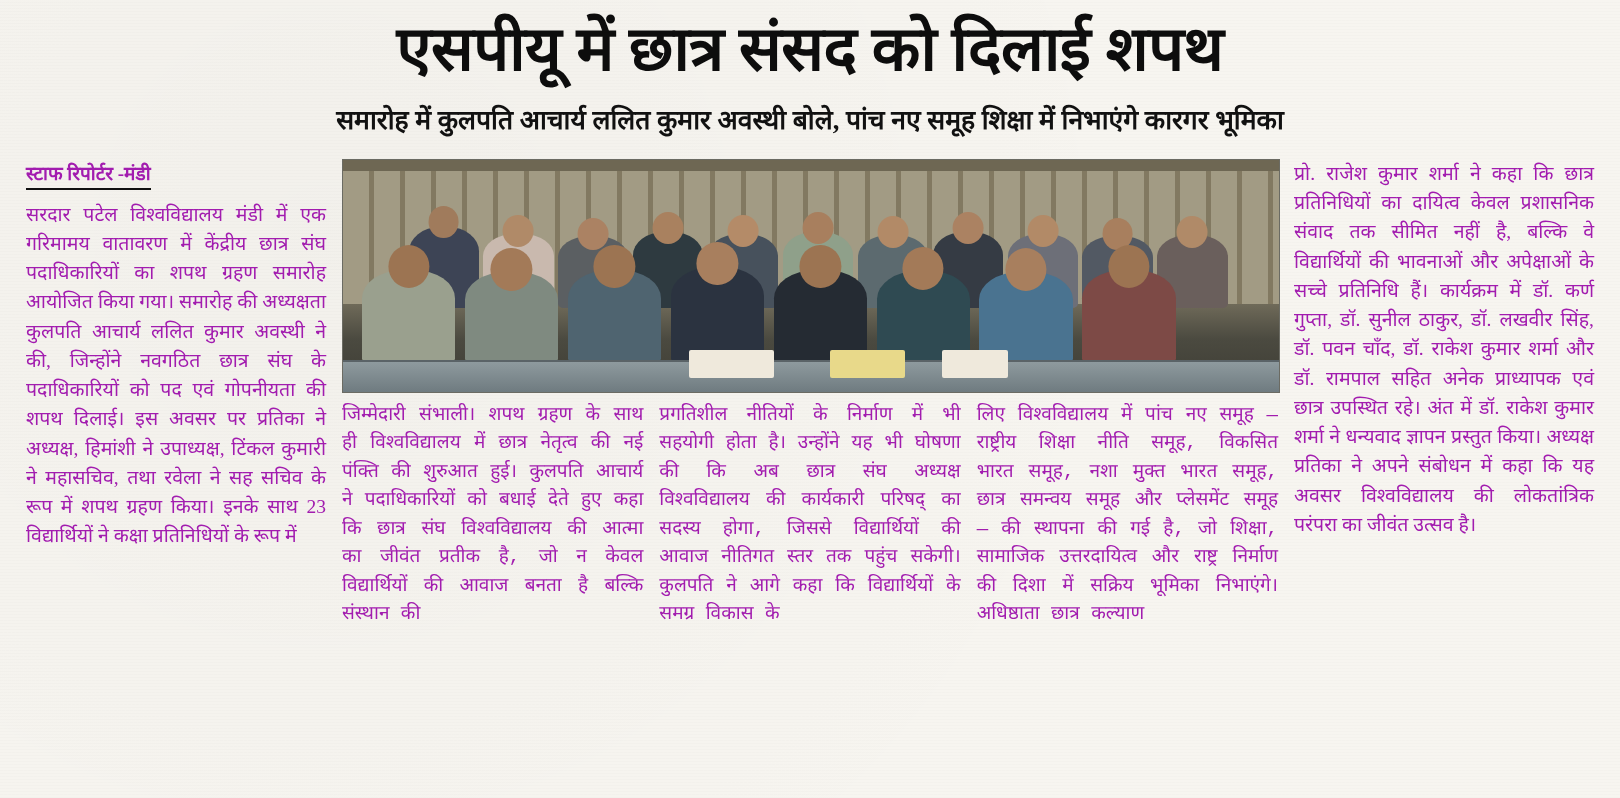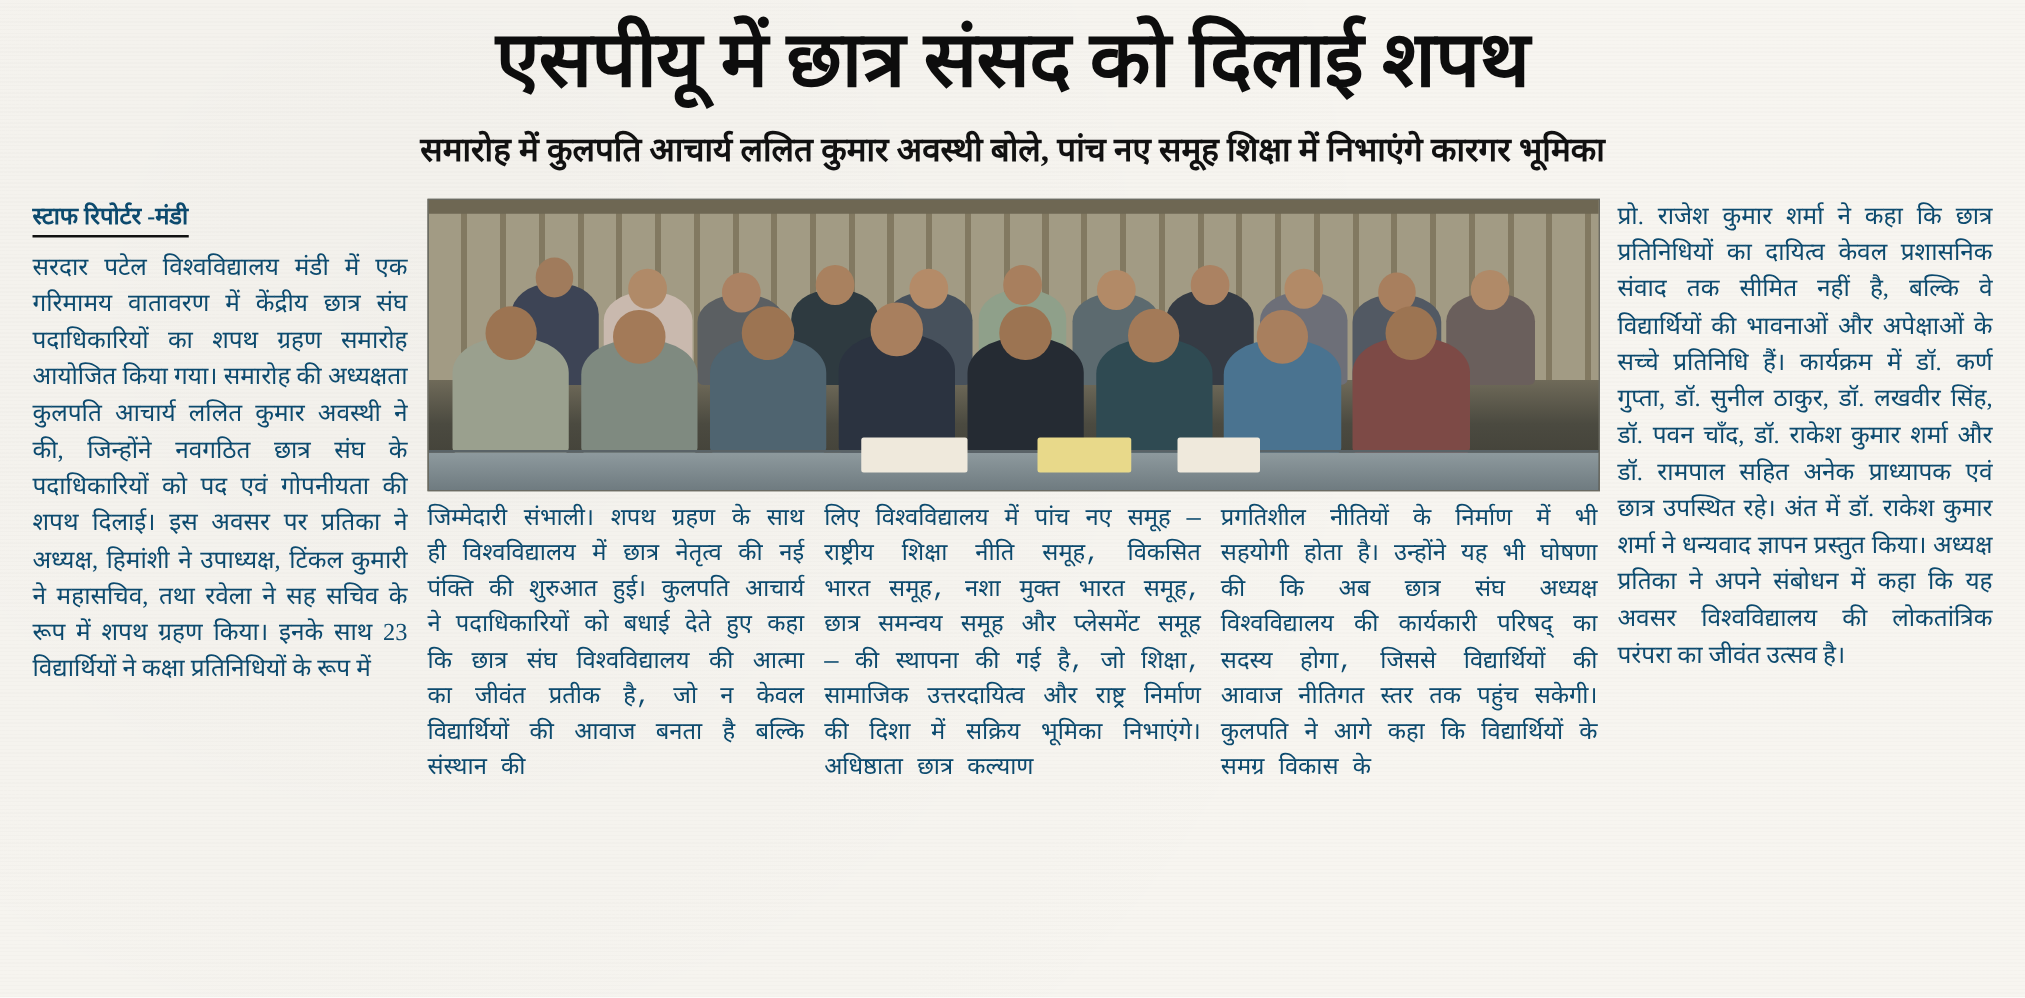--- a/index.html
+++ b/index.html
@@ -62,21 +62,21 @@
   .body-grid {
     position: relative;
     display: grid;
     grid-template-columns: 300px 1fr 300px;
     column-gap: 16px;
     margin-top: 12px;
   }
   .col {
     font-size: 19.5px;
     line-height: 1.5;
-    color: #0c4a6e;
+    color: #a21caf;
     text-align: justify;
     font-family: "Liberation Serif", serif;
   }
   .byline {
     font-weight: bold;
     font-size: 19px;
     border-bottom: 2px solid #111;
     display: inline-block;
     padding-bottom: 2px;
     margin-bottom: 10px;
@@ -248,24 +248,24 @@
           <div class="paper" style="left:64%; width:7%;"></div>
         </div>
 
       </div>
 
       <div class="mid-cols">
         <div class="col mid-col">
           <p>जिम्मेदारी संभाली। शपथ ग्रहण के साथ ही विश्वविद्यालय में छात्र नेतृत्व की नई पंक्ति की शुरुआत हुई। कुलपति आचार्य ने पदाधिकारियों को बधाई देते हुए कहा कि छात्र संघ विश्वविद्यालय की आत्मा का जीवंत प्रतीक है, जो न केवल विद्यार्थियों की आवाज बनता है बल्कि संस्थान की</p>
         </div>
         <div class="col mid-col">
+          <p>प्रगतिशील नीतियों के निर्माण में भी सहयोगी होता है। उन्होंने यह भी घोषणा की कि अब छात्र संघ अध्यक्ष विश्वविद्यालय की कार्यकारी परिषद् का सदस्य होगा, जिससे विद्यार्थियों की आवाज नीतिगत स्तर तक पहुंच सकेगी। कुलपति ने आगे कहा कि विद्यार्थियों के समग्र विकास के</p>
+        </div>
+        <div class="col mid-col">
           <p>लिए विश्वविद्यालय में पांच नए समूह — राष्ट्रीय शिक्षा नीति समूह, विकसित भारत समूह, नशा मुक्त भारत समूह, छात्र समन्वय समूह और प्लेसमेंट समूह — की स्थापना की गई है, जो शिक्षा, सामाजिक उत्तरदायित्व और राष्ट्र निर्माण की दिशा में सक्रिय भूमिका निभाएंगे। अधिष्ठाता छात्र कल्याण</p>
-        </div>
-        <div class="col mid-col">
-          <p>प्रगतिशील नीतियों के निर्माण में भी सहयोगी होता है। उन्होंने यह भी घोषणा की कि अब छात्र संघ अध्यक्ष विश्वविद्यालय की कार्यकारी परिषद् का सदस्य होगा, जिससे विद्यार्थियों की आवाज नीतिगत स्तर तक पहुंच सकेगी। कुलपति ने आगे कहा कि विद्यार्थियों के समग्र विकास के</p>
         </div>
       </div>
     </div>
 
     <div class="col right-col">
       <p>प्रो. राजेश कुमार शर्मा ने कहा कि छात्र प्रतिनिधियों का दायित्व केवल प्रशासनिक संवाद तक सीमित नहीं है, बल्कि वे विद्यार्थियों की भावनाओं और अपेक्षाओं के सच्चे प्रतिनिधि हैं। कार्यक्रम में डॉ. कर्ण गुप्ता, डॉ. सुनील ठाकुर, डॉ. लखवीर सिंह, डॉ. पवन चाँद, डॉ. राकेश कुमार शर्मा और डॉ. रामपाल सहित अनेक प्राध्यापक एवं छात्र उपस्थित रहे। अंत में डॉ. राकेश कुमार शर्मा ने धन्यवाद ज्ञापन प्रस्तुत किया। अध्यक्ष प्रतिका ने अपने संबोधन में कहा कि यह अवसर विश्वविद्यालय की लोकतांत्रिक परंपरा का जीवंत उत्सव है।</p>
     </div>
 
   </div>
 </div>

